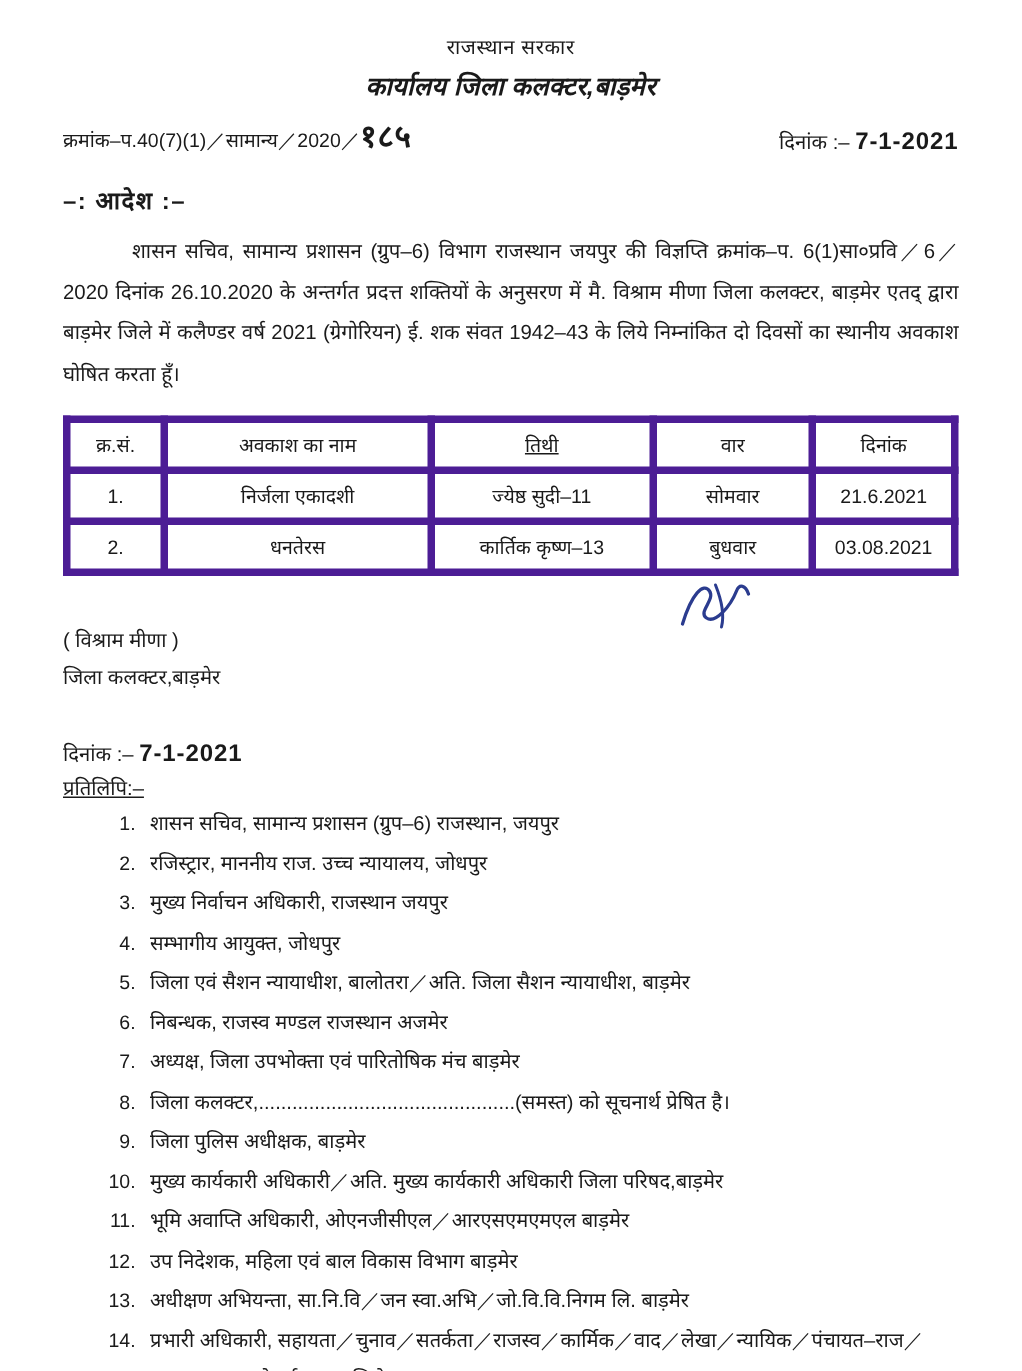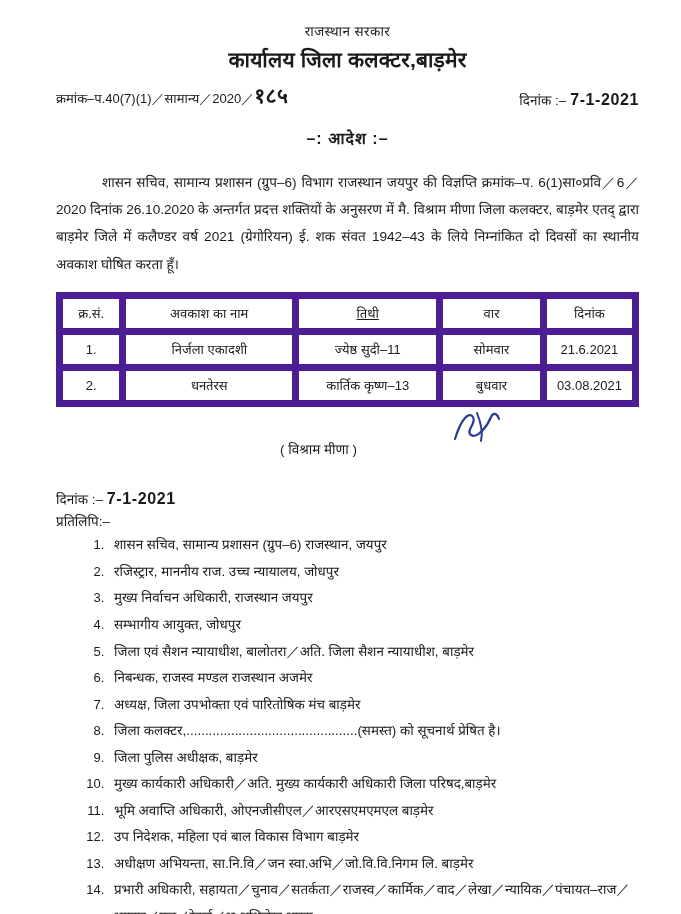--- a/index.html
+++ b/index.html
@@ -12,36 +12,37 @@
     height: 914px;
     font-family: "Liberation Sans", sans-serif;
     color: #1a1a1a;
     position: relative;
     overflow: hidden;
   }
   .page {
     width: 681px;
     height: 724px;
     box-sizing: border-box;
-    padding: 18px 42px 10px 56px;
+    padding: 18px 42px 10px 42px;
     position: relative;
   }
 
   .gov-line {
     text-align: center;
     font-size: 13.5px;
     letter-spacing: 0.4px;
     margin-top: 4px;
   }
   .office-line {
     text-align: center;
-    font-size: 21px;
+    font-size: 17px;
     font-weight: bold;
     margin-top: 5px;
     letter-spacing: 0.2px;
+    font-style: italic;
   }
 
   .ref-row {
     display: flex;
     justify-content: space-between;
     align-items: flex-end;
     margin-top: 8px;
     font-size: 13px;
   }
   .ref-left {
@@ -57,64 +58,63 @@
     font-size: 13.5px;
     text-align: right;
   }
   .date-hand {
     font-size: 16px;
     font-weight: bold;
     letter-spacing: 0.6px;
   }
 
   .order-title {
-    text-align: center;
     font-size: 16px;
     font-weight: bold;
     margin-top: 18px;
     letter-spacing: 1px;
   }
 
   .body-text {
-    margin-top: 20px;
+    margin-top: 10px;
     font-size: 13.6px;
     line-height: 2.0;
     text-align: justify;
     text-justify: inter-word;
   }
   .body-text .indent {
     display: inline-block;
     width: 46px;
   }
 
   table.holidays {
     margin-top: 14px;
     width: 100%;
     border-collapse: collapse;
     font-size: 13px;
   }
   table.holidays th,
   table.holidays td {
-    border: 7px solid #4c1d95;
+    border: 5px solid #4c1d95;
     padding: 4px 4px;
     text-align: center;
     height: 21px;
   }
   table.holidays th {
     font-weight: normal;
   }
   .col-sn { width: 11%; }
   .col-name { width: 30%; }
   .col-tithi { width: 25%; text-decoration: underline; }
   .col-day { width: 18%; }
   .col-date { width: 16%; }
 
   .sign-block {
     margin-top: 30px;
-    text-align: center;
+    text-align: left;
     padding-right: 58px;
     font-size: 13.5px;
     line-height: 1.9;
     position: relative;
   }
   .signature-scribble {
     position: absolute;
     right: 132px;
     top: -28px;
     width: 60px;
@@ -126,20 +126,21 @@
     display: flex;
     justify-content: space-between;
     align-items: flex-end;
     margin-top: 28px;
     font-size: 13px;
   }
 
   .copy-to {
     margin-top: 4px;
     font-size: 13.5px;
+    text-decoration: underline;
   }
 
   ol.copy-list {
     margin: 2px 0 0 0;
     padding-left: 52px;
     font-size: 13.4px;
     line-height: 1.98;
   }
   ol.copy-list > li {
     padding-left: 6px;
@@ -197,20 +198,21 @@
       </tr>
     </tbody>
   </table>
 
   <div class="sign-block">
     <svg class="signature-scribble" viewBox="0 0 60 34">
       <path d="M8 30 C14 10, 22 2, 26 8 C30 14, 18 22, 24 26 C30 30, 40 18, 44 8 C46 3, 50 4, 52 10" fill="none" stroke="#2b3c8f" stroke-width="2.2" stroke-linecap="round"></path>
       <path d="M30 4 C34 14, 36 24, 34 32" fill="none" stroke="#2b3c8f" stroke-width="2" stroke-linecap="round"></path>
     </svg>
     <div>( विश्राम मीणा )</div>
+    <div>जिला कलक्टर,बाड़मेर</div>
   </div>
 
   <div class="ref-row2">
     <div class="ref-right">
       <span>दिनांक :–</span>
       <span class="date-hand">7-1-2021</span>
     </div>
   </div>
 
   <div class="copy-to">प्रतिलिपि:–</div>

